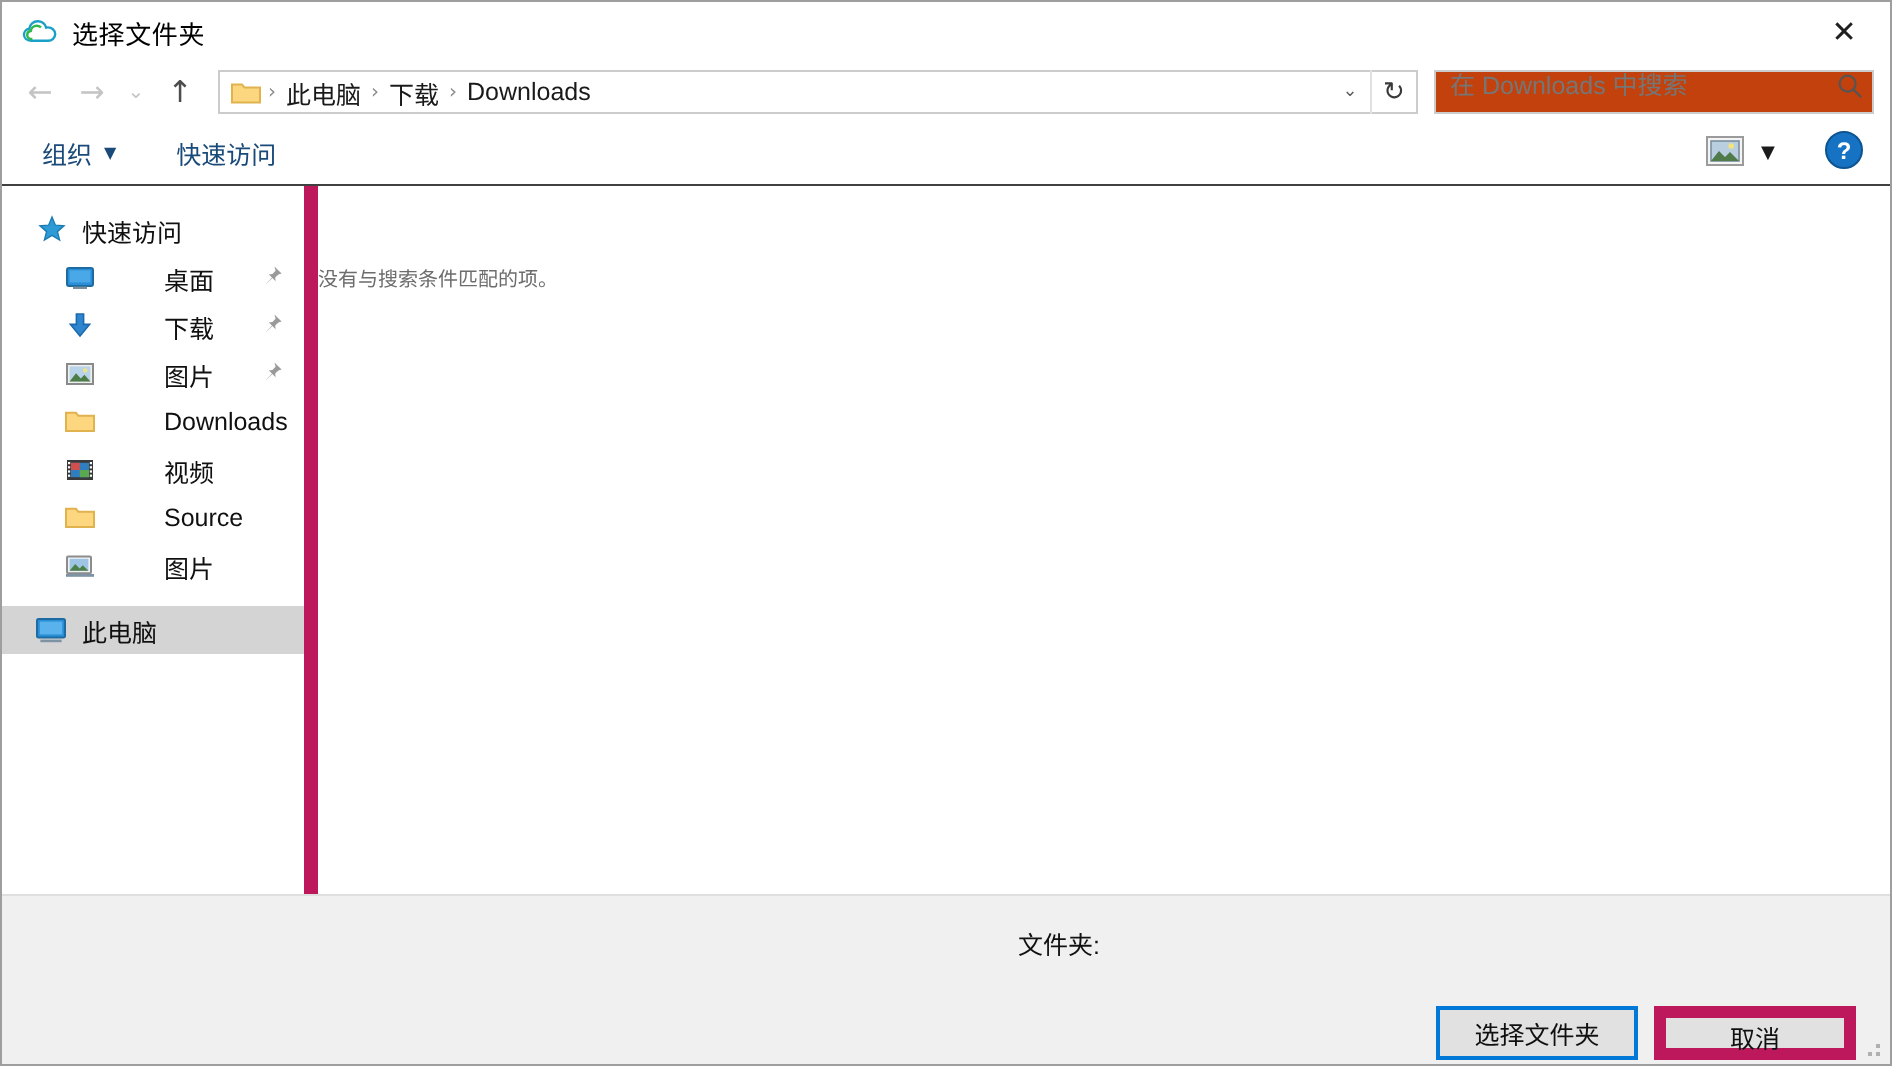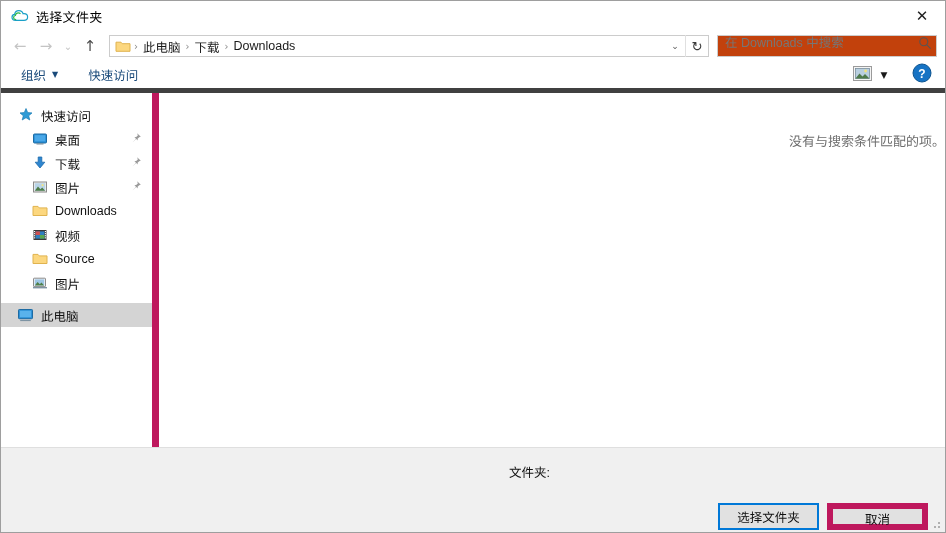--- a/index.html
+++ b/index.html
@@ -193,21 +193,21 @@
   }
 
   
   .toolbar {
     height: 32px;
     flex: 0 0 32px;
     display: flex;
     align-items: center;
     padding: 0 8px 0 14px;
     box-sizing: border-box;
-    border-bottom: 5px solid #404040;
+    border-bottom: 1px solid #404040;
   }
   .tb-item {
     font-size: 12.5px;
     color: #1a4a7a;
     padding: 3px 6px;
     display: flex;
     align-items: center;
     cursor: default;
     white-space: nowrap;
   }
@@ -268,21 +268,21 @@
   .nav-row {
     height: 24px;
     display: flex;
     align-items: center;
     padding-left: 16px;
     box-sizing: border-box;
     position: relative;
     cursor: default;
     white-space: nowrap;
   }
-  .nav-row.indent { padding-left: 30px; }
+  .nav-row.indent { padding-left: 30px; gap: 27px; }
   .nav-row.selected { background: #d4d4d4; }
   .nav-ico {
     width: 17px;
     height: 17px;
     flex: 0 0 17px;
     margin-right: 7px;
     display: flex;
     align-items: center;
     justify-content: center;
   }
@@ -306,22 +306,22 @@
     flex: 1 1 auto;
     position: relative;
     background: #ffffff;
     overflow: hidden;
   }
   .empty-msg {
     position: absolute;
     left: 0;
     right: 0;
     top: 38px;
-    text-align: right;
-    font-size: 13px;
+    text-align: left;
+    font-size: 10px;
     color: #6d6d6d;
   }
 
   
   .footer {
     flex: 0 0 85px;
     height: 85px;
     background: #f0f0f0;
     border-top: 1px solid #dfdfdf;
     position: relative;

